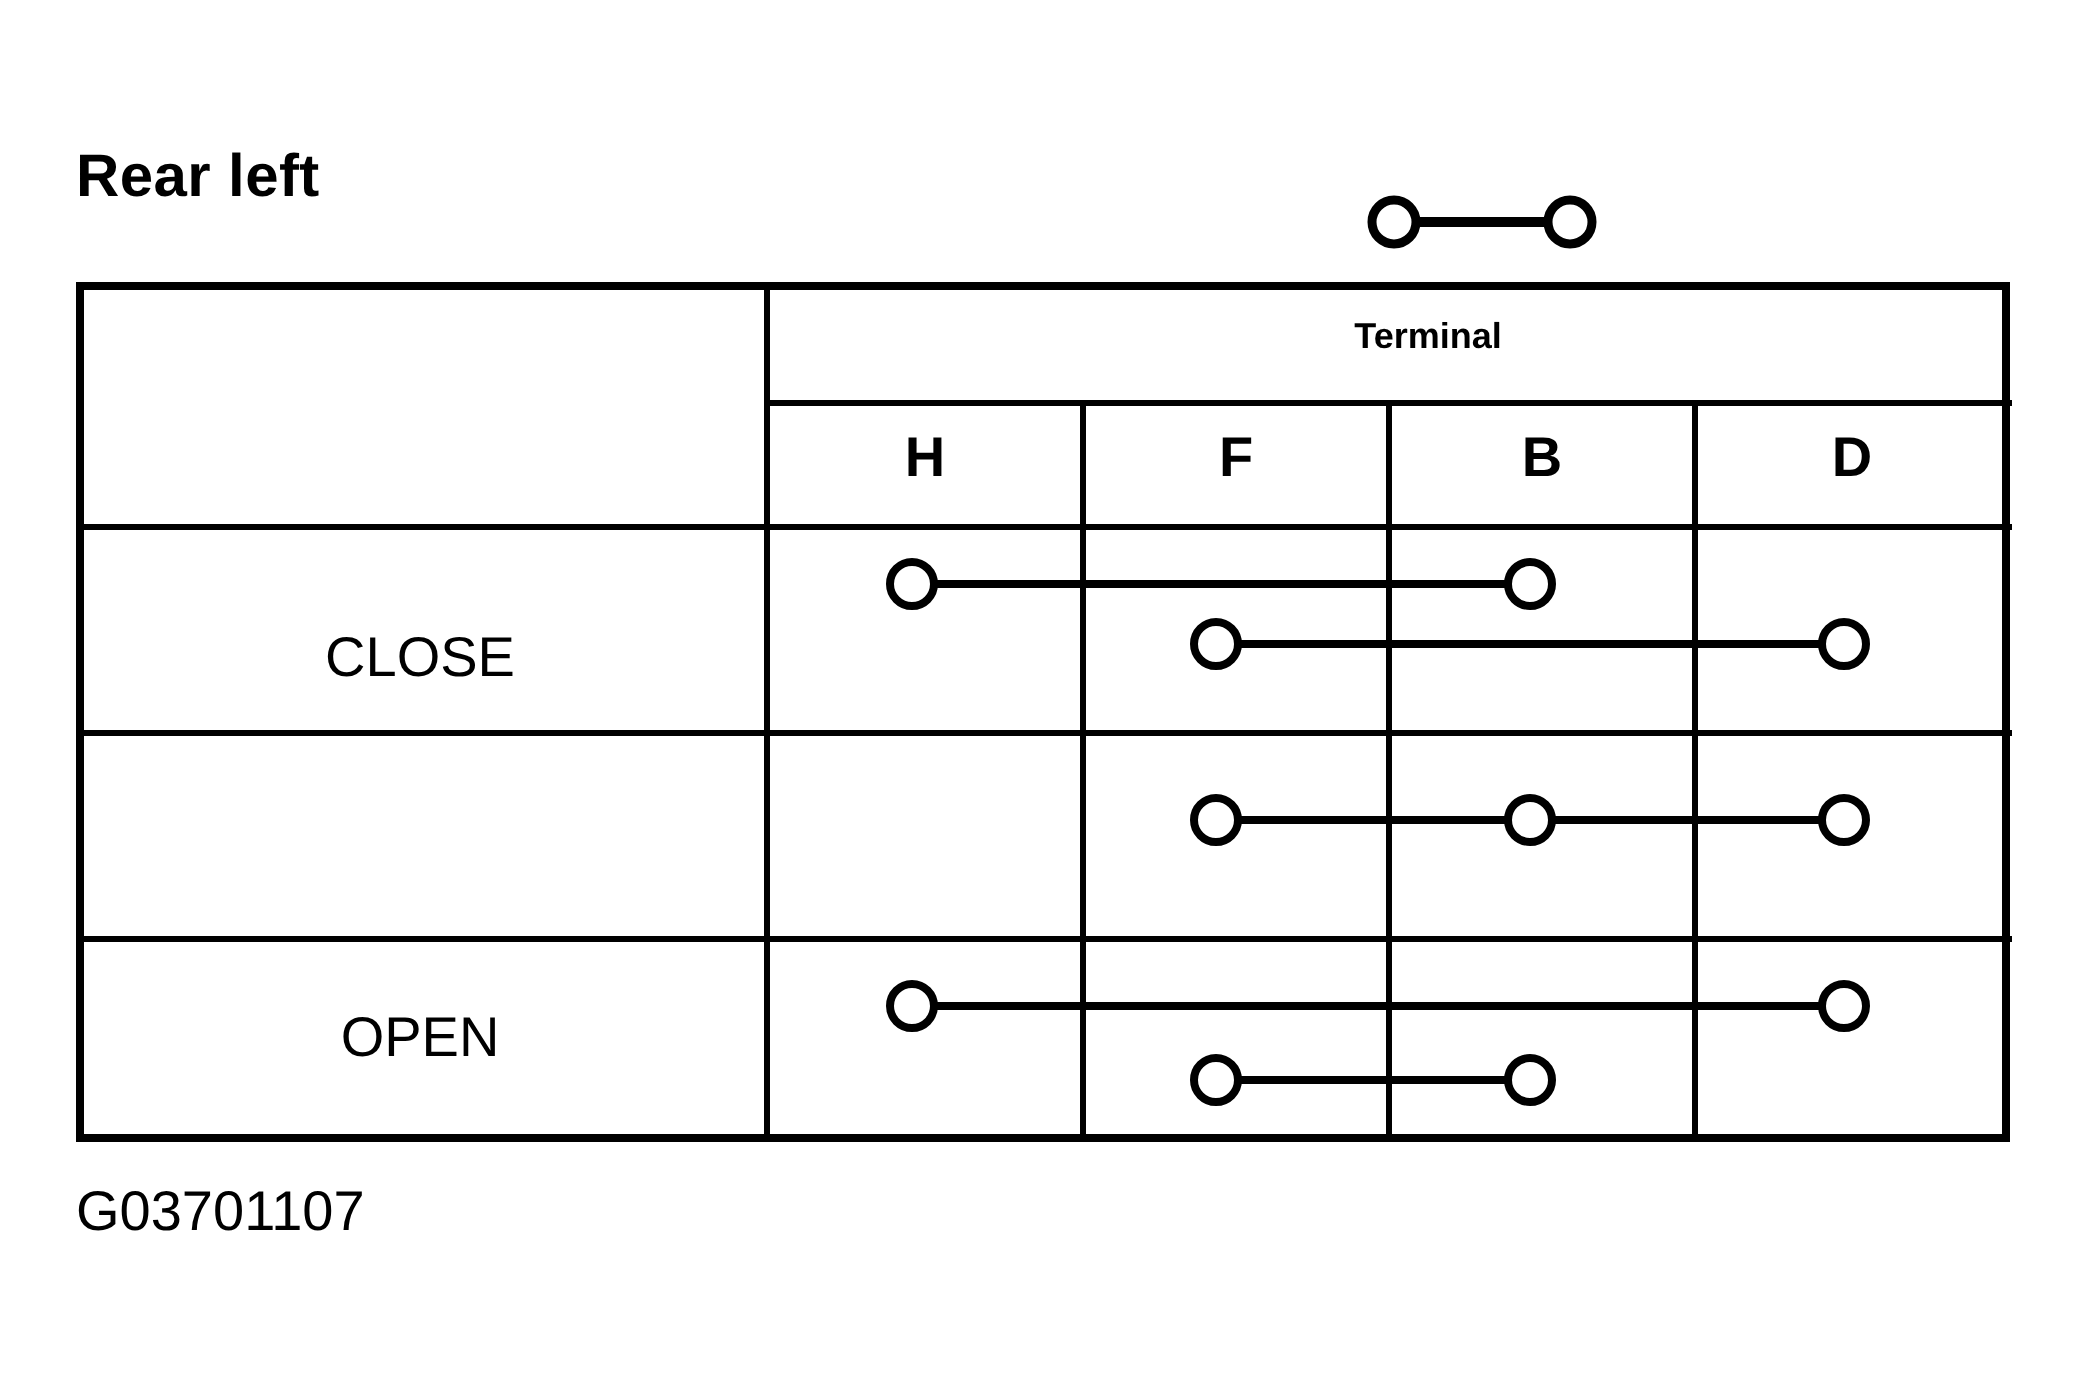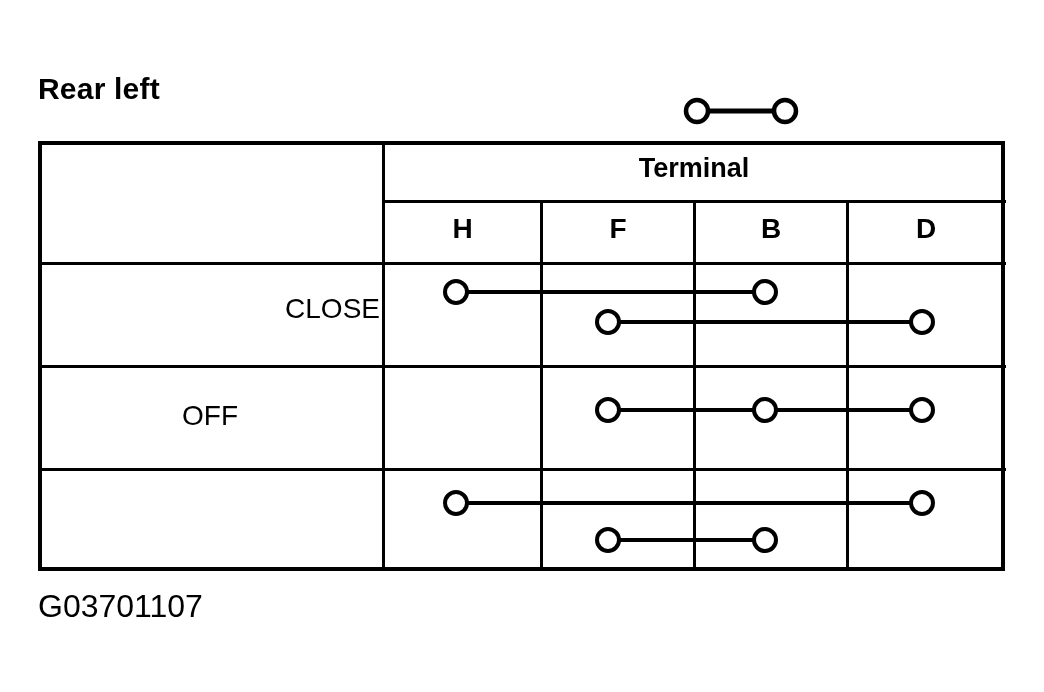--- a/index.html
+++ b/index.html
@@ -92,24 +92,24 @@
     white-space: nowrap;
   }
   #hdr-switch-position {
     left: 40px;
     top: 182px;
     width: 340px;
     font-size: 27px;
     line-height: 32px;
   }
   #hdr-terminal {
-    left: 385px;
+    left: 405px;
     top: 152px;
     width: 618px;
-    font-size: 27px;
+    font-size: 18px;
     line-height: 32px;
   }
   .col-hdr {
     top: 212px;
     font-size: 28px;
     line-height: 34px;
   }
   #hdr-col-H { left: 385px; width: 155px; }
   #hdr-col-F { left: 543px; width: 150px; }
   #hdr-col-B { left: 696px; width: 150px; }
@@ -118,40 +118,40 @@
   
   .row-label {
     position: absolute;
     left: 40px;
     width: 340px;
     text-align: center;
     font-size: 28px;
     line-height: 34px;
     white-space: nowrap;
   }
-  #row-label-0 { top: 292px; text-align: right; }
+  #row-label-0 { top: 312px; }
   #row-label-1 { top: 399px; }
   #row-label-2 { top: 502px; }
 
   
   #continuity-layer {
     position: absolute;
     left: 0;
     top: 0;
     width: 1044px;
     height: 692px;
     pointer-events: none;
   }
 
   
   #footer-code {
     position: absolute;
     left: 38px;
     top: 592px;
-    font-size: 32px;
+    font-size: 28px;
     line-height: 28px;
     white-space: nowrap;
   }
 </style>
 </head>
 <body>
 
 <div id="page">
 
   <div id="title">Rear left</div>
@@ -178,21 +178,21 @@
   </div>
 
   <div class="hdr" id="hdr-terminal">Terminal</div>
 
   <div class="hdr col-hdr" id="hdr-col-H">H</div>
   <div class="hdr col-hdr" id="hdr-col-F">F</div>
   <div class="hdr col-hdr" id="hdr-col-B">B</div>
   <div class="hdr col-hdr" id="hdr-col-D">D</div>
 
   <div class="row-label" id="row-label-0">CLOSE</div>
-  <div class="row-label" id="row-label-1">OFF</div>
+  <div class="row-label" id="row-label-2">OPEN</div>
 
   <svg id="continuity-layer" viewBox="0 0 1044 692" width="1044" height="692">
       <g>
         <line x1="456" y1="292" x2="765" y2="292" stroke="#000000" stroke-width="4"></line>
         <circle cx="456" cy="292" r="11" fill="#ffffff" stroke="#000000" stroke-width="4"></circle>
         <circle cx="765" cy="292" r="11" fill="#ffffff" stroke="#000000" stroke-width="4"></circle>
       </g>
       <g>
         <line x1="608" y1="322" x2="922" y2="322" stroke="#000000" stroke-width="4"></line>
         <circle cx="608" cy="322" r="11" fill="#ffffff" stroke="#000000" stroke-width="4"></circle>

